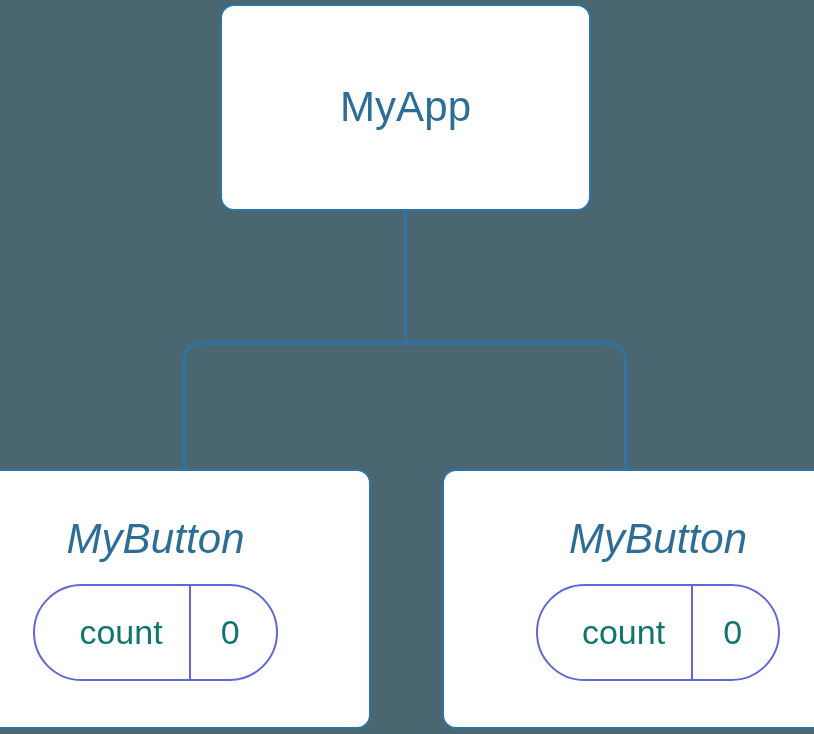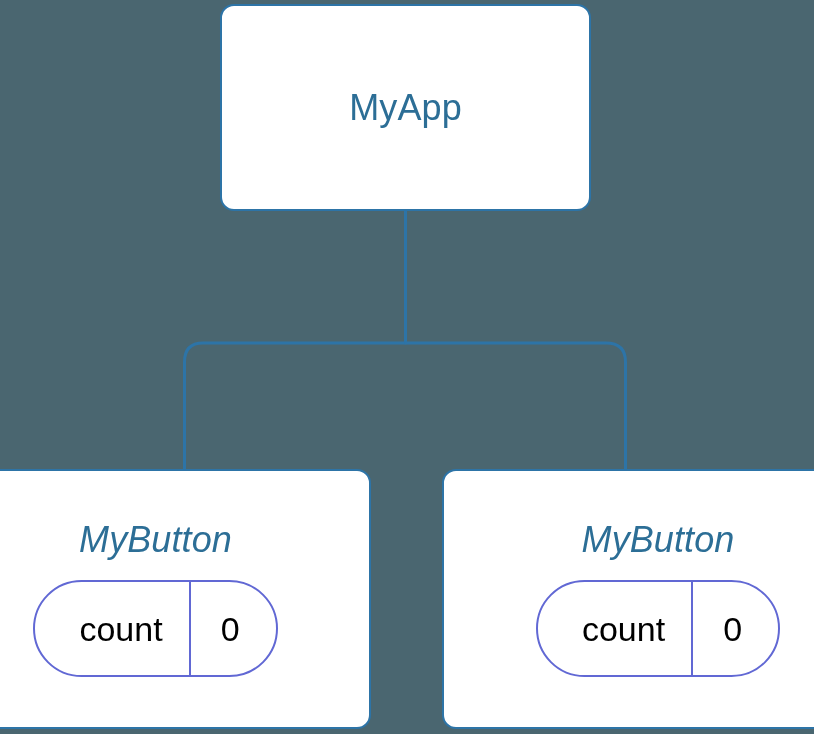--- a/index.html
+++ b/index.html
@@ -44,21 +44,21 @@
     border: 2px solid #2d74a7;
     border-radius: 14px;
     display: flex;
     flex-direction: column;
     align-items: center;
     justify-content: center;
   }
 
   .node-title {
     color: #2c6e96;
-    font-size: 36px;
+    font-size: 42px;
     line-height: 1.05;
     font-weight: 400;
     letter-spacing: 0.1px;
     white-space: nowrap;
   }
 
   
   #node-root {
     left: 220px;
     top: 4px;
@@ -98,21 +98,21 @@
     border-radius: 49px;
     background: transparent;
     overflow: hidden;
   }
 
   .pill-key,
   .pill-val {
     display: flex;
     align-items: center;
     justify-content: center;
-    color: #000000;
+    color: #0f766e;
     font-size: 34px;
     line-height: 1;
     white-space: nowrap;
     box-sizing: border-box;
   }
 
   .pill-key {
     padding: 0 26px 0 44px;
   }
 

